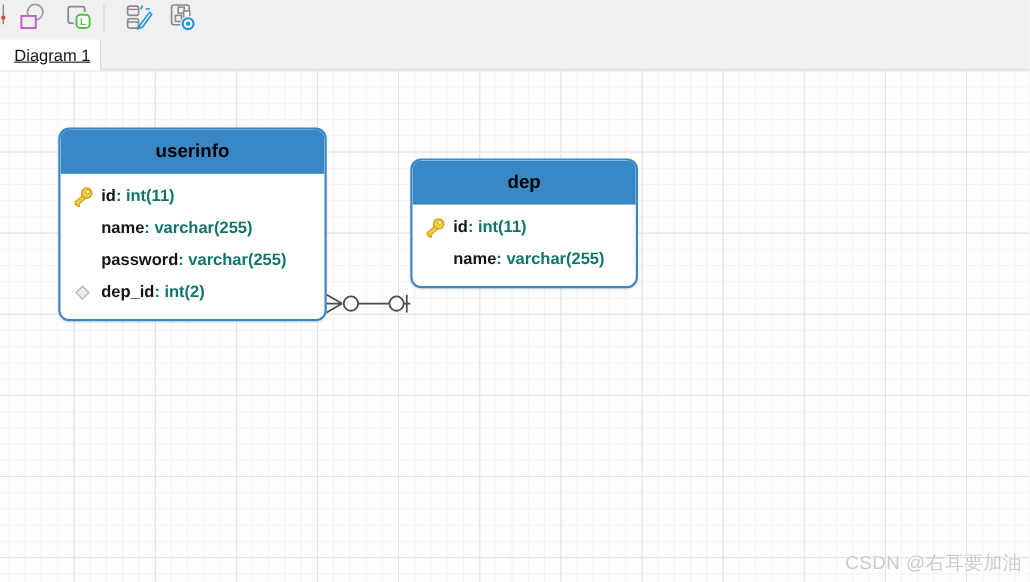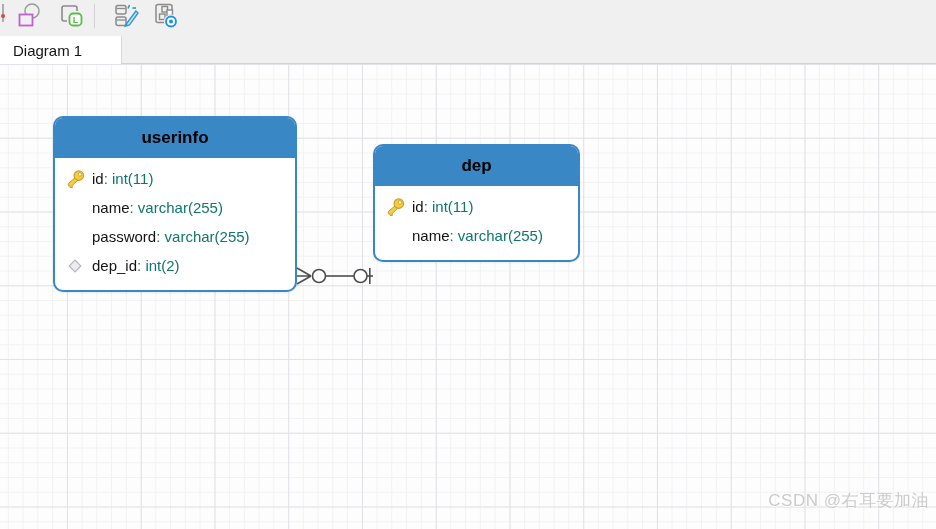--- a/index.html
+++ b/index.html
@@ -10,54 +10,54 @@
   
   .toolbar { position:absolute; top:0; left:0; right:0; height:36px;
     background:#f0f0f0; display:flex; align-items:flex-start; }
   .tb-icon { width:30px; height:30px; margin-top:1px; display:flex;
     align-items:center; justify-content:center; border-radius:3px; }
   .tb-sep { width:1px; height:24px; background:#d2d2d2; margin:4px 8px 0 8px; }
 
   
   .tabbar { position:absolute; top:36px; left:0; right:0; height:28px;
     background:#f0f0f0; border-bottom:1px solid #d2d2d2; }
-  .tab { position:absolute; left:0; top:0; height:28px; width:122px;
+  .tab { position:absolute; left:0; top:0; height:28px; width:92px;
     background:#ffffff; border-right:1px solid #d8d8d8;
     font-size:15px; color:#141414; display:flex; align-items:center;
-    padding-left:13px; }
+    padding-left:13px;text-decoration:underline; }
 
   
   .canvas { position:absolute; top:64px; left:0; right:0; bottom:0;
     background-color:#fdfdfd;
     background-image:
       linear-gradient(to right, #e2e2e6 1px, transparent 1px),
       linear-gradient(to bottom, #e2e2e6 1px, transparent 1px),
       linear-gradient(to right, #f2f2f5 1px, transparent 1px),
       linear-gradient(to bottom, #f2f2f5 1px, transparent 1px);
     background-size: 73.75px 73.75px, 73.75px 73.75px, 14.75px 14.75px, 14.75px 14.75px;
     background-position: 67px 0, 0 0, 7.8px 0, 0 0; }
 
   
   .entity { position:absolute; background:#ffffff; border:2px solid #3a87c5;
     border-radius:10px; overflow:hidden; box-shadow:0 1px 2px rgba(0,0,0,0.08); }
   .entity-header { background:#3a87c5; color:#000000; font-weight:bold;
     font-size:17px; text-align:center; height:40px; line-height:40px; }
-  .entity-body { padding:6px 8px 10px 8px; }
+  .entity-body { padding:6px 8px 10px 8px;font-weight:bold; }
   .entity-row { height:29px; display:flex; align-items:center; font-size:15px;
     white-space:nowrap; }
   .row-icon { width:24px; min-width:24px; display:flex; align-items:center;
     justify-content:center; margin-right:5px; }
   .fname { color:#141414; }
   .ftype { color:#0f766e; }
 
   
   .connector { position:absolute; left:280px; top:194px; }
 
   
-  .watermark { position:absolute; right:7px; bottom:17px; font-size:17px;
+  .watermark { position:absolute; right:7px; bottom:6px; font-size:17px;
     color:#cbcbcb; letter-spacing:0.5px; text-shadow:0 1px 0 #ffffff;margin-top:25px; }
 </style>
 </head>
 <body>
 
 <div class="app">
 
   <div class="toolbar">
     <div class="tb-icon" style="width:10px">
       <svg width="10" height="26" viewBox="0 0 10 26">

